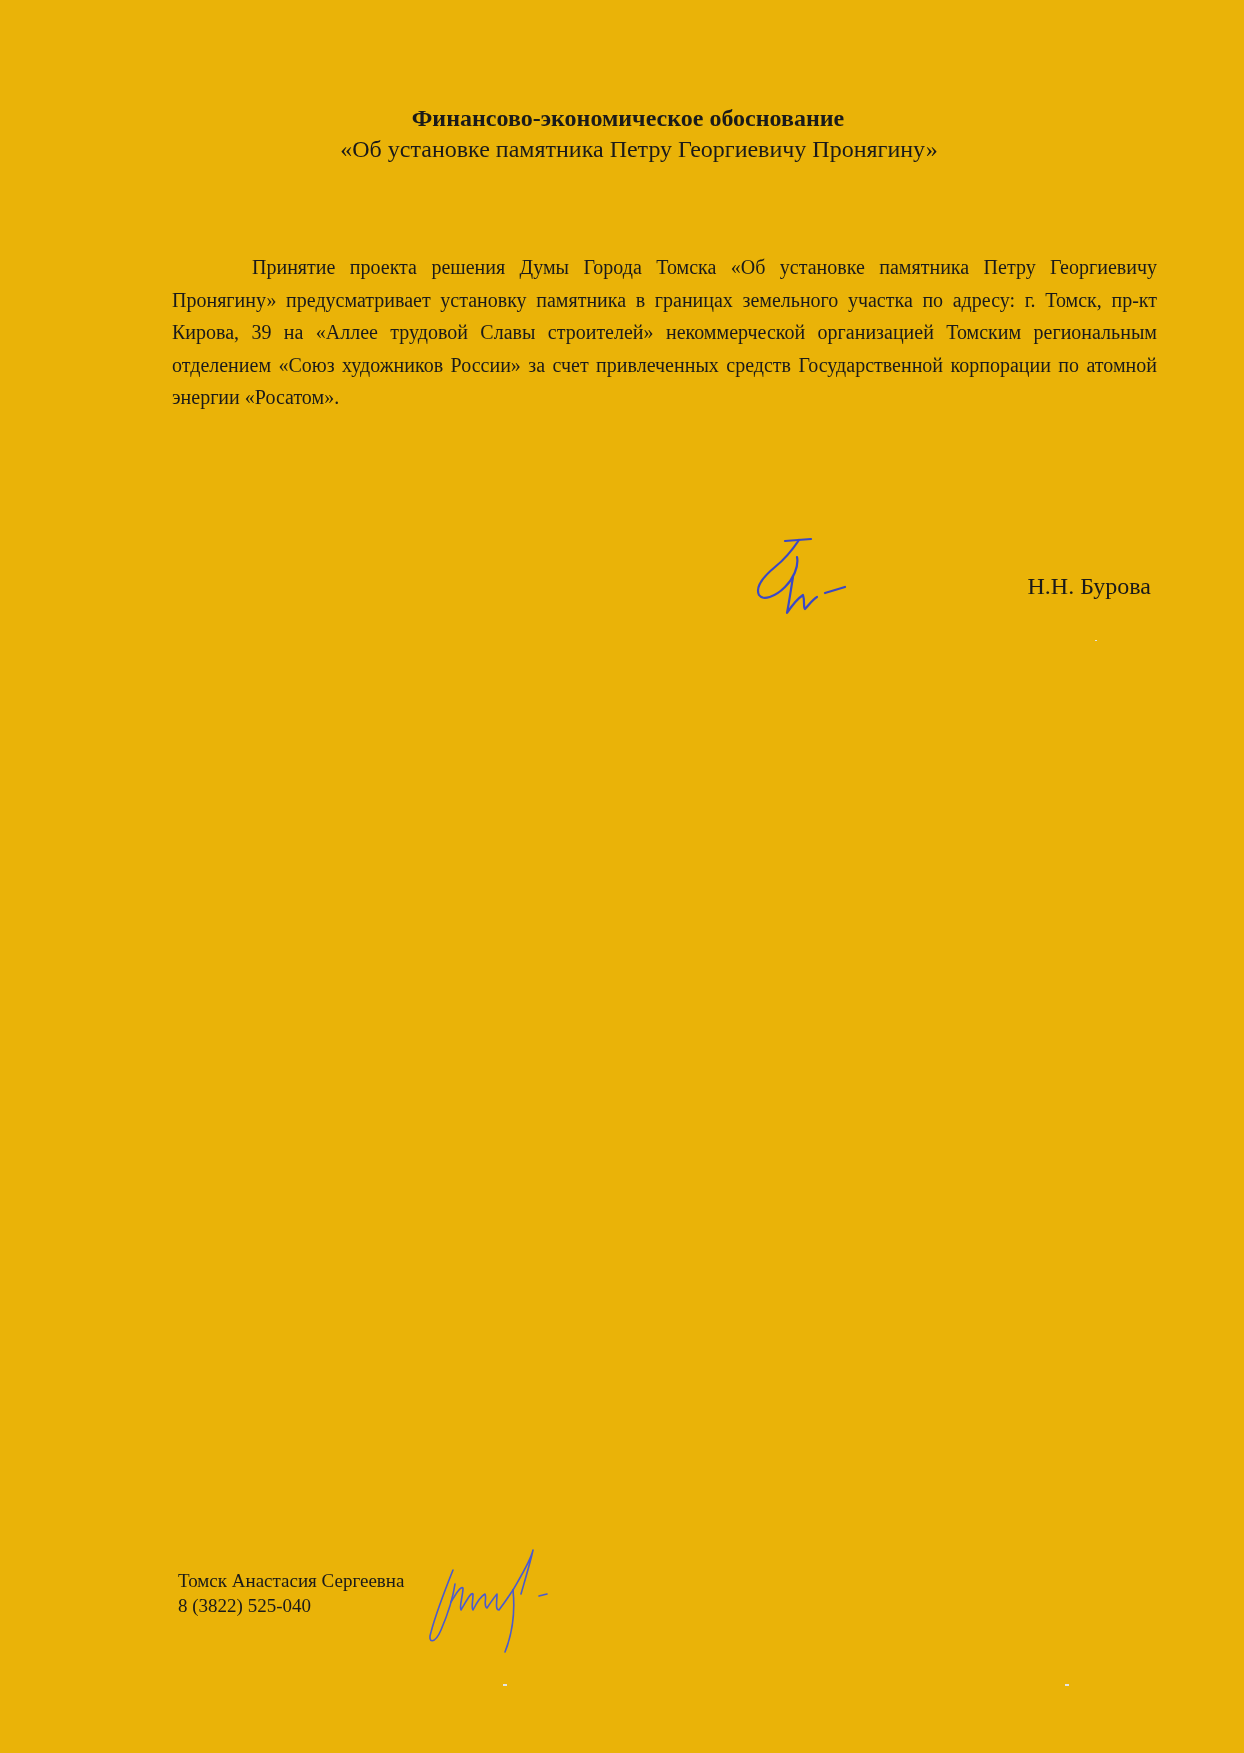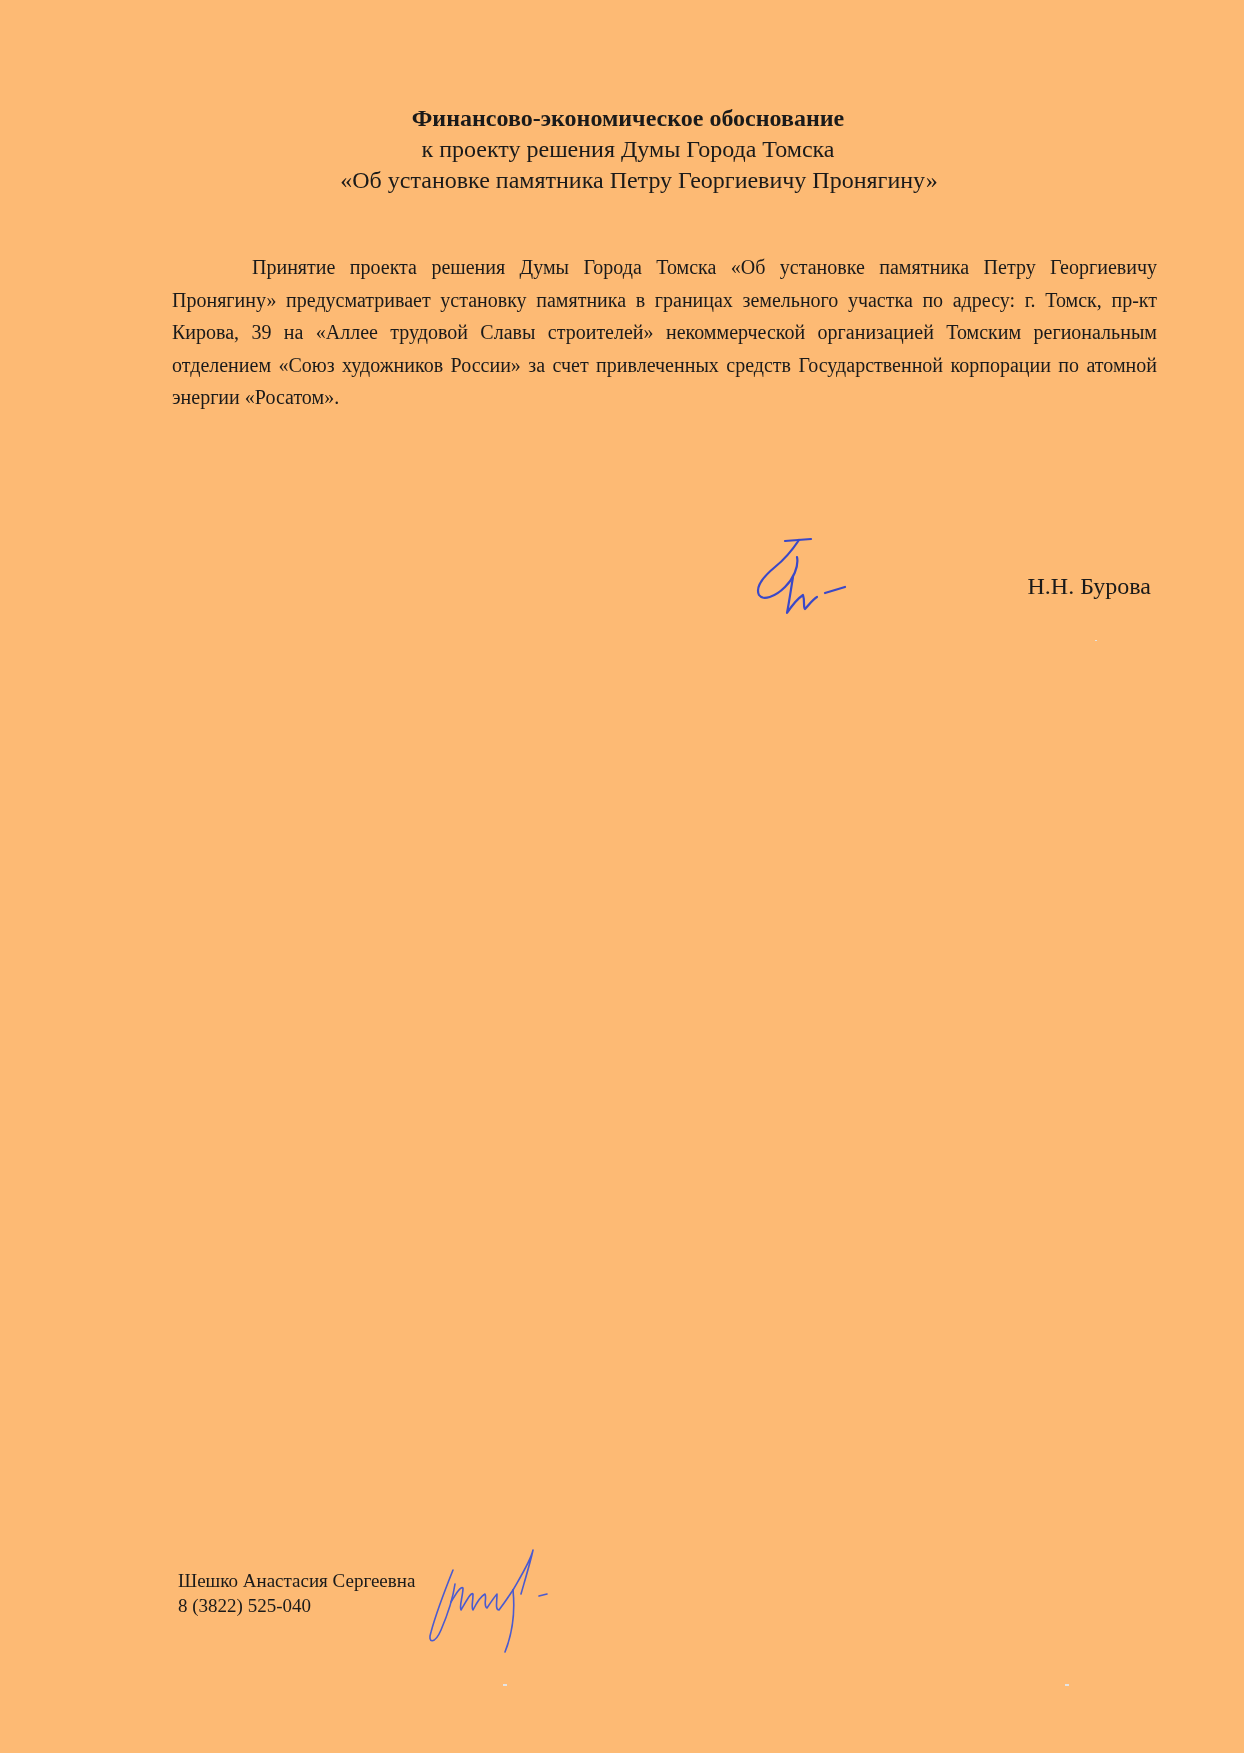--- a/index.html
+++ b/index.html
@@ -13,21 +13,21 @@
       position: relative;
       overflow: hidden;
       font-family: "Liberation Serif", "DejaVu Serif", serif;
       color: #1a1a1a;
     }
     .page {
       position: absolute;
       left: 0; top: 0;
       width: 1244px;
       height: 1753px;
-      background: #fdba74;
+      background: #eab308;
     }
     .header {
       position: absolute;
       left: 0;
       top: 103px;
       width: 1244px;
       text-align: center;
       font-size: 24px;
       line-height: 31px;
     }
@@ -101,21 +101,20 @@
       background: #e4e4e4;
     }
   </style>
 </head>
 <body>
 
 <div class="page">
 
   <div class="header">
     <div class="title">Финансово-экономическое обоснование</div>
-    <div class="subtitle">к проекту решения Думы Города Томска</div>
     <div class="subject">«Об установке памятника Петру Георгиевичу Пронягину»</div>
   </div>
 
   <div class="body-text">
     <p>Принятие проекта решения Думы Города Томска «Об установке памятника Петру Георгиевичу Пронягину» предусматривает установку памятника в границах земельного участка по адресу: г. Томск, пр-кт Кирова, 39 на «Аллее трудовой Славы строителей» некоммерческой организацией Томским региональным отделением «Союз художников России» за счет привлеченных средств Государственной корпорации по атомной энергии «Росатом».</p>
   </div>
 
   <div class="sign-block">
     <div class="sign-name">Н.Н. Бурова</div>
   </div>
@@ -123,21 +122,21 @@
   <svg class="signature-main" viewBox="0 0 130 90">
     <g fill="none" stroke="#3a48c8" stroke-width="2.2" stroke-linecap="round" stroke-linejoin="round">
       <path d="M52 8 L78 6"></path>
       <path d="M66 7 C60 16, 52 26, 42 34 C30 44, 22 54, 26 62 C30 68, 42 64, 52 54 C60 46, 66 34, 64 24"></path>
       <path d="M60 44 C58 56, 56 70, 54 80 C58 74, 64 66, 70 62 C72 68, 70 74, 72 76 C76 72, 80 66, 84 64"></path>
       <path d="M92 60 L112 54"></path>
     </g>
   </svg>
 
   <div class="executor">
-    <div>Шешко Анастасия Сергеевна</div>
+    <div>Томск Анастасия Сергеевна</div>
     <div>8 (3822) 525-040</div>
   </div>
 
   <svg class="signature-exec" viewBox="0 0 190 120">
     <g fill="none" stroke="#4a5ad0" stroke-width="1.6" stroke-linecap="round" stroke-linejoin="round">
       <path d="M38 30 C30 50, 22 70, 16 92 C12 104, 20 104, 26 90 C32 76, 38 58, 40 44"></path>
       <path d="M36 62 C42 52, 46 46, 48 48 C48 56, 44 66, 46 70 C52 60, 56 52, 58 54 C58 62, 56 68, 58 70 C62 62, 66 56, 70 54 C72 58, 68 66, 72 68 C76 62, 80 56, 82 54 C82 62, 80 70, 84 70 C90 62, 94 56, 98 50"></path>
       <path d="M98 50 C100 70, 98 92, 90 112"></path>
       <path d="M98 50 C106 36, 116 20, 118 10 C116 20, 110 40, 106 54"></path>
       <path d="M124 56 L132 54"></path>

